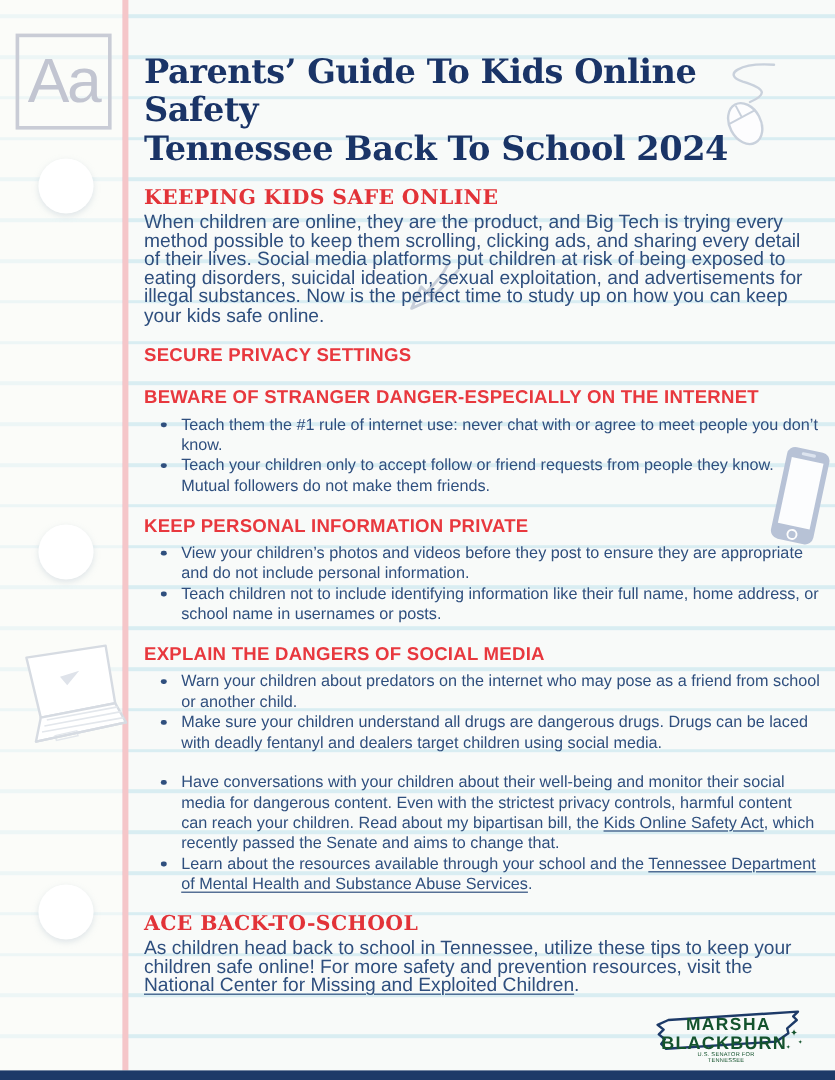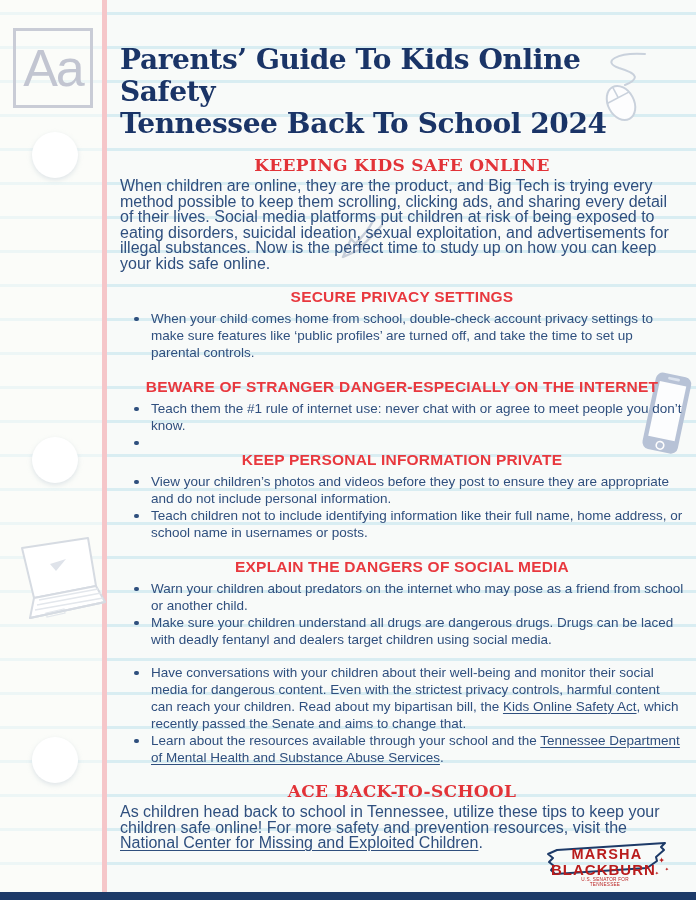--- a/index.html
+++ b/index.html
@@ -24,40 +24,40 @@
   .hole.h1{top:132px}.hole.h2{top:437px}.hole.h3{top:737px}
 
   .aa-box{position:absolute;left:13px;top:28px;width:74px;height:74px;
     border:3px solid #c9ccd6;display:flex;align-items:center;justify-content:center;
     color:#c2c5d1;font-size:52px;letter-spacing:-2px;font-family:"Liberation Sans",sans-serif;}
 
   .content{position:absolute;left:120px;top:44px;width:564px;}
   h1{margin:0 0 14px 0;font-family:"DejaVu Serif",serif;font-weight:bold;
      font-size:28px;line-height:32px;color:#1a3467;letter-spacing:-0.4px;}
   .sec{margin-top:16px;}
-  h2{margin:0 0 4px 0;text-align:center;}
+  h2{margin:0 0 4px 0;}
   h2.slab{font-family:"DejaVu Serif",serif;font-weight:bold;font-size:17px;
      line-height:18px;color:#e23338;letter-spacing:0.3px;}
   h2.sans{font-family:"Liberation Sans",sans-serif;font-weight:bold;font-size:15.5px;
      line-height:19px;color:#e8383e;letter-spacing:0.2px;}
   p.body{margin:0;font-size:16px;line-height:15.5px;color:#2f4f7e;}
   ul.bullets{margin:0;padding:0 0 0 14px;list-style:none;}
   ul.bullets li{position:relative;padding-left:17px;font-size:13.5px;
      line-height:17px;color:#2f4f7e;}
   ul.bullets .dot{position:absolute;left:0;top:6.5px;width:4.5px;height:4.5px;
      border-radius:50%;background:#2f4f7e;}
   .link{text-decoration:underline;text-underline-offset:2px;text-decoration-thickness:1px;}
 
   .doodle{position:absolute;}
   .mouse-doodle{left:583px;top:52px;}
   .cursor-doodle{left:338px;top:216px;}
   .phone-doodle{left:638px;top:366px;}
   .laptop-doodle{left:6px;top:534px;}
 
-  .logo{position:absolute;left:541px;top:840px;width:128px;height:54px;color:#b91c1c;}
+  .logo{position:absolute;left:541px;top:840px;width:128px;height:54px;color:#14532d;}
   .logo svg{position:absolute;left:0;top:0;}
   .logo .name1{position:absolute;left:20px;top:6px;width:92px;text-align:center;
      font-weight:bold;font-size:14.5px;letter-spacing:1.2px;}
   .logo .name2{position:absolute;left:10px;top:21px;width:108px;
      font-weight:bold;font-size:15px;letter-spacing:1px;}
   .logo .sub{position:absolute;left:14px;top:37px;width:100px;text-align:center;
      font-size:6px;letter-spacing:0.3px;transform:scale(0.78);transform-origin:center top;}
   .logo .star{position:absolute;line-height:1;}
   .logo .s1{right:4px;top:17px;font-size:8px;}
   .logo .s2{right:0px;top:27px;font-size:5px;}
@@ -117,30 +117,27 @@
     <span>Tennessee Back To School 2024</span>
   </h1>
 
   <div class="sec">
     <h2 class="slab">KEEPING KIDS SAFE ONLINE</h2>
     <p class="body">When children are online, they are the product, and Big Tech is trying every method possible to keep them scrolling, clicking ads, and sharing every detail of their lives. Social media platforms put children at risk of being exposed to eating disorders, suicidal ideation, sexual exploitation, and advertisements for illegal substances. Now is the perfect time to study up on how you can keep your kids safe online.</p>
   </div>
 
   <div class="sec">
     <h2 class="sans">SECURE PRIVACY SETTINGS</h2>
-    <ul class="bullets">
-        <li><span class="dot"></span><span>When your child comes home from school, double-check account privacy settings to make sure features like ‘public profiles’ are turned off, and take the time to set up parental controls.</span></li>
-      </ul>
   </div>
 
   <div class="sec">
     <h2 class="sans">BEWARE OF STRANGER DANGER-ESPECIALLY ON THE INTERNET</h2>
     <ul class="bullets">
         <li><span class="dot"></span><span>Teach them the #1 rule of internet use: never chat with or agree to meet people you don’t know.</span></li>
-        <li><span class="dot"></span></li>
+        <li><span class="dot"></span><span>Teach your children only to accept follow or friend requests from people they know. Mutual followers do not make them friends.</span></li>
       </ul>
   </div>
 
   <div class="sec">
     <h2 class="sans">KEEP PERSONAL INFORMATION PRIVATE</h2>
     <ul class="bullets">
         <li><span class="dot"></span><span>View your children’s photos and videos before they post to ensure they are appropriate and do not include personal information.</span></li>
         <li><span class="dot"></span><span>Teach children not to include identifying information like their full name, home address, or school name in usernames or posts.</span></li>
       </ul>
   </div>

